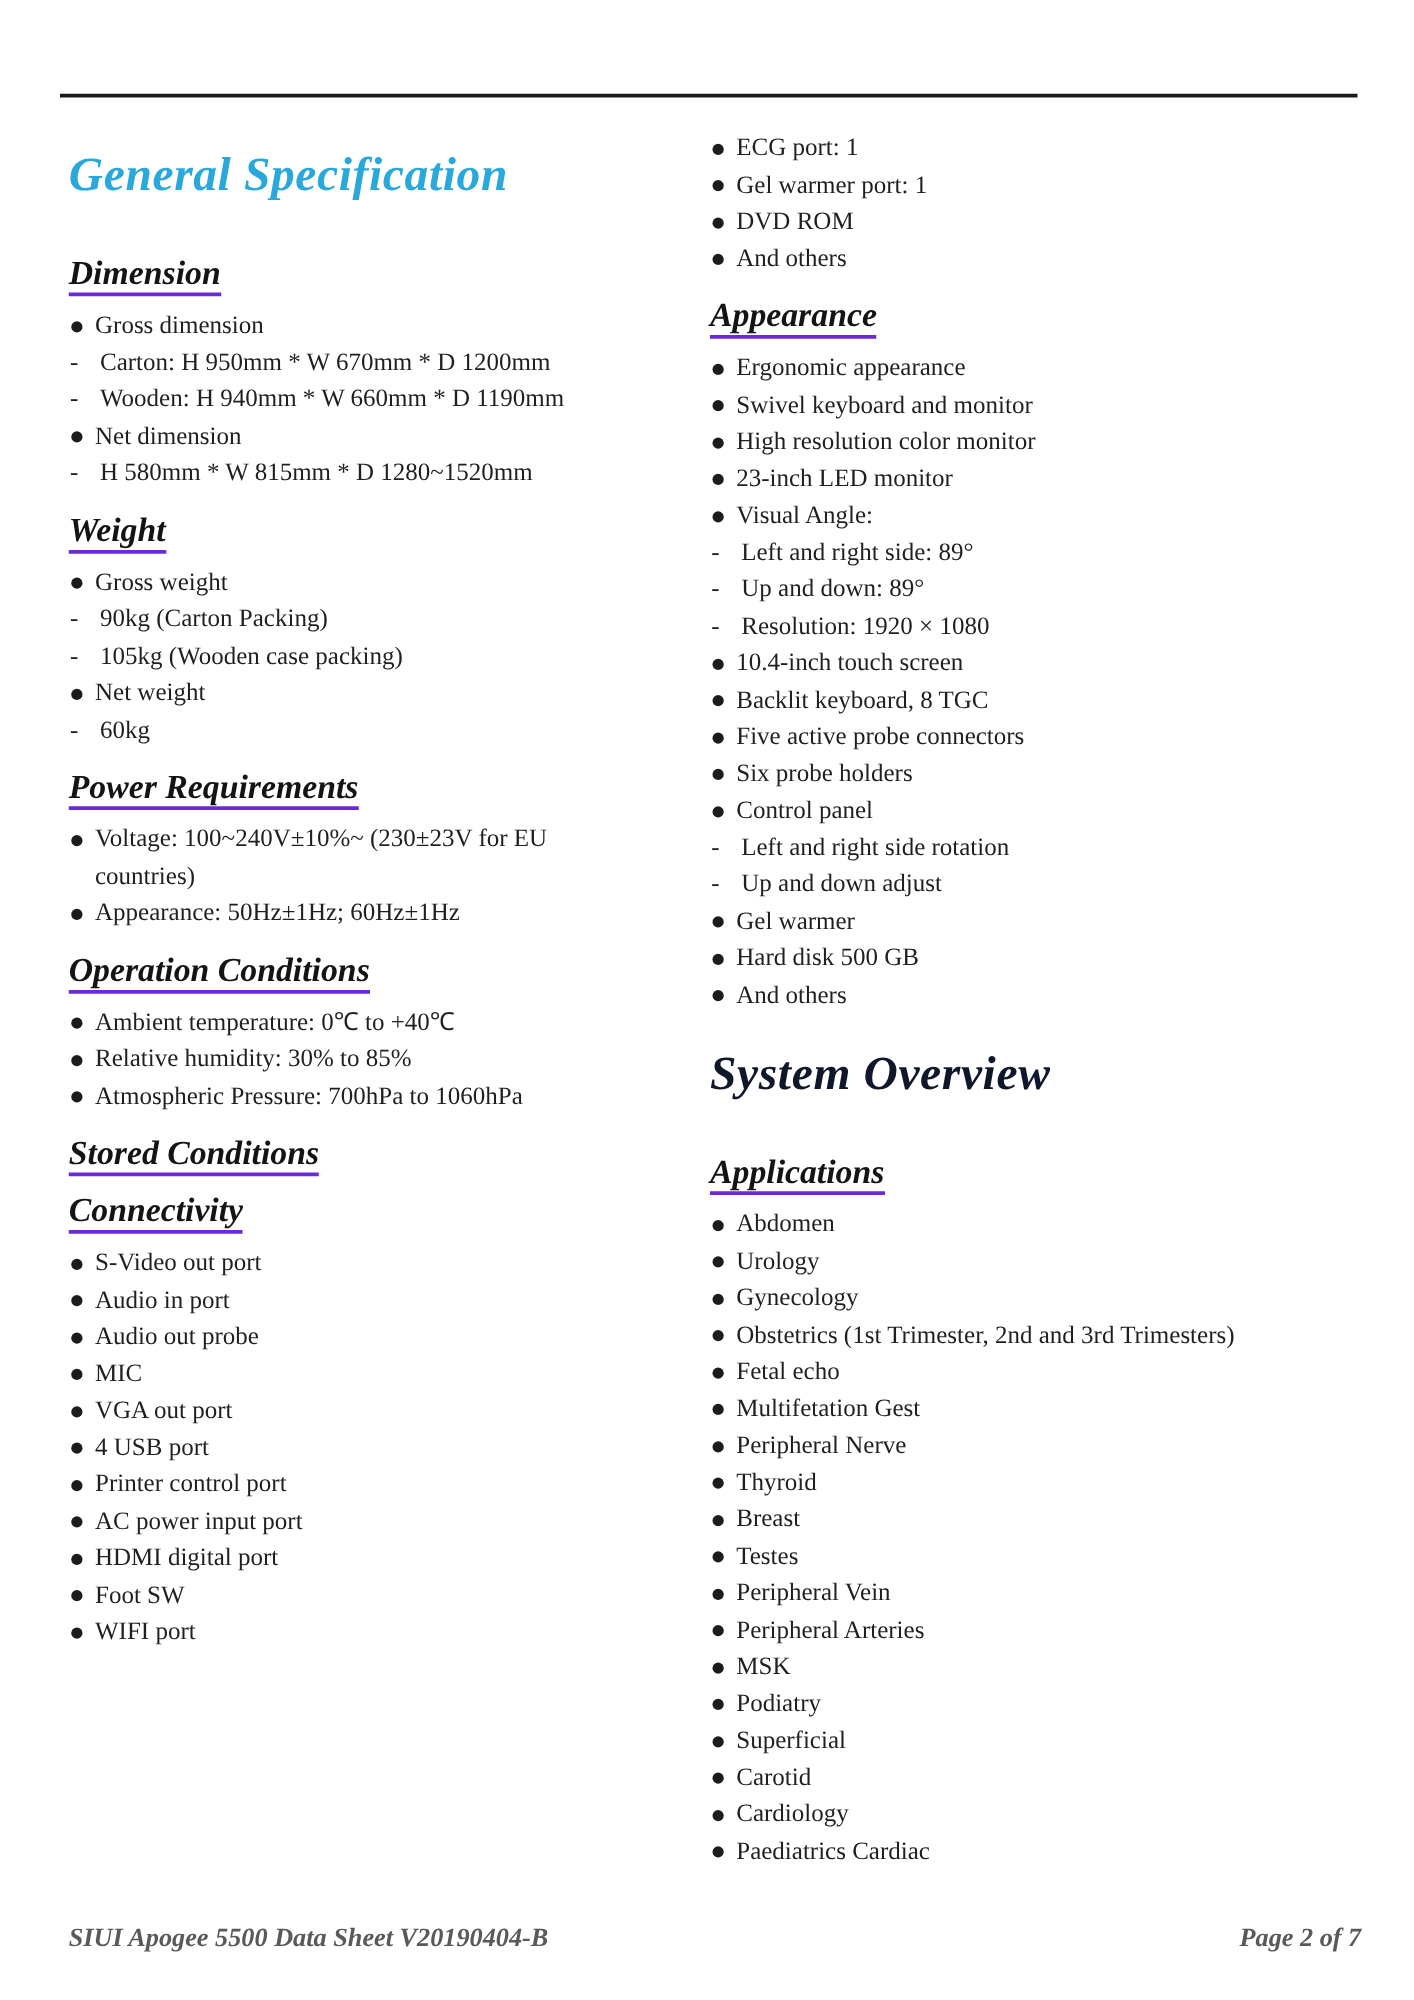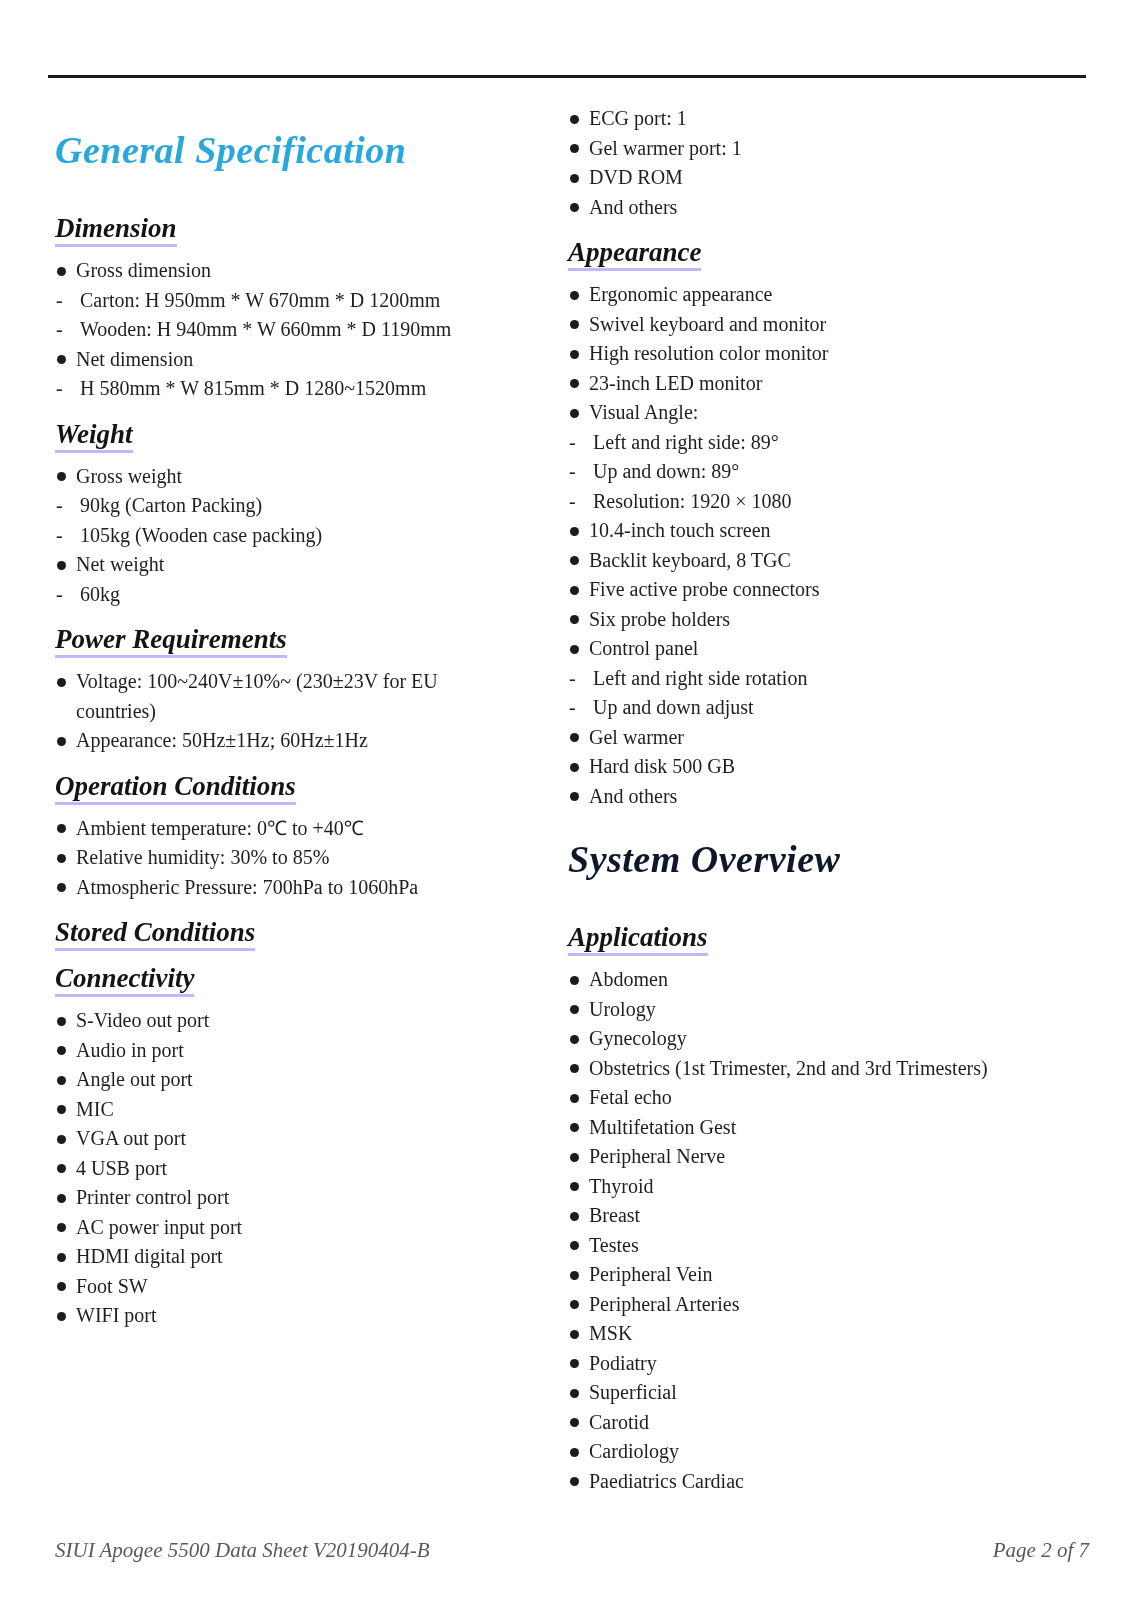--- a/index.html
+++ b/index.html
@@ -33,33 +33,33 @@
 
   .doc-title {
     font-size: 38px;
     font-weight: bold;
     font-style: italic;
     line-height: 44px;
     margin-top: 26px;
     margin-bottom: 40px;
     letter-spacing: 0.5px;
   }
-  .col > .doc-title:first-child { margin-top: 32px; }
+  .col > .doc-title:first-child { margin-top: 22px; }
 
   .section-heading {
     font-size: 27px;
     font-weight: bold;
     font-style: italic;
     line-height: 32px;
     margin-top: 14px;
     margin-bottom: 12px;
     color: #141414;
   }
   .section-heading .heading-text {
-    border-bottom: 3px solid #c4b5fd;
+    border-bottom: 3px solid #6d28d9;
     padding-bottom: 1px;
   }
 
   .item-list {
     list-style: none;
     margin: 0;
     padding: 0;
   }
   .col > .item-list:first-child { margin-top: 8px; }
 
@@ -89,21 +89,21 @@
   .item.dash > .marker::before { content: "-"; }
 
   .footer {
     position: absolute;
     left: 55px;
     right: 42px;
     top: 1538px;
     display: flex;
     justify-content: space-between;
     font-style: italic;
-    font-weight: normal;
+    font-weight: bold;
     font-size: 21px;
     color: #595959;
   }
 </style>
 </head>
 <body>
 
 <div class="page">
   <div class="top-rule"></div>
 
@@ -134,21 +134,21 @@
       <ul class="item-list">
         <li class="item bullet"><span class="marker"></span><span class="item-text">Ambient temperature: 0℃ to +40℃</span></li>
         <li class="item bullet"><span class="marker"></span><span class="item-text">Relative humidity: 30% to 85%</span></li>
         <li class="item bullet"><span class="marker"></span><span class="item-text">Atmospheric Pressure: 700hPa to 1060hPa</span></li>
       </ul>
       <div class="section-heading"><span class="heading-text">Stored Conditions</span></div>
       <div class="section-heading"><span class="heading-text">Connectivity</span></div>
       <ul class="item-list">
         <li class="item bullet"><span class="marker"></span><span class="item-text">S-Video out port</span></li>
         <li class="item bullet"><span class="marker"></span><span class="item-text">Audio in port</span></li>
-        <li class="item bullet"><span class="marker"></span><span class="item-text">Angle out port</span></li>
+        <li class="item bullet"><span class="marker"></span><span class="item-text">Audio out probe</span></li>
         <li class="item bullet"><span class="marker"></span><span class="item-text">MIC</span></li>
         <li class="item bullet"><span class="marker"></span><span class="item-text">VGA out port</span></li>
         <li class="item bullet"><span class="marker"></span><span class="item-text">4 USB port</span></li>
         <li class="item bullet"><span class="marker"></span><span class="item-text">Printer control port</span></li>
         <li class="item bullet"><span class="marker"></span><span class="item-text">AC power input port</span></li>
         <li class="item bullet"><span class="marker"></span><span class="item-text">HDMI digital port</span></li>
         <li class="item bullet"><span class="marker"></span><span class="item-text">Foot SW</span></li>
         <li class="item bullet"><span class="marker"></span><span class="item-text">WIFI port</span></li>
       </ul>
     </div>

